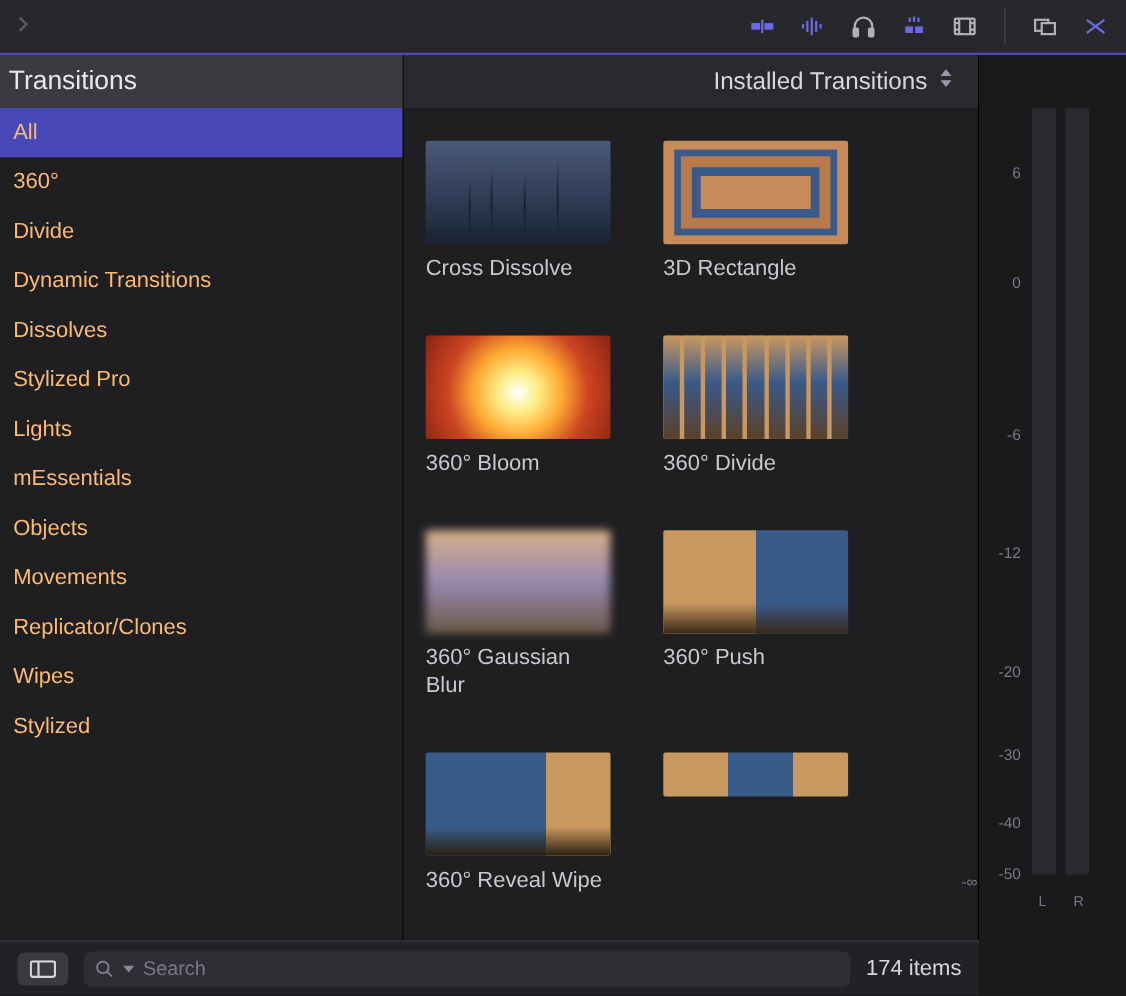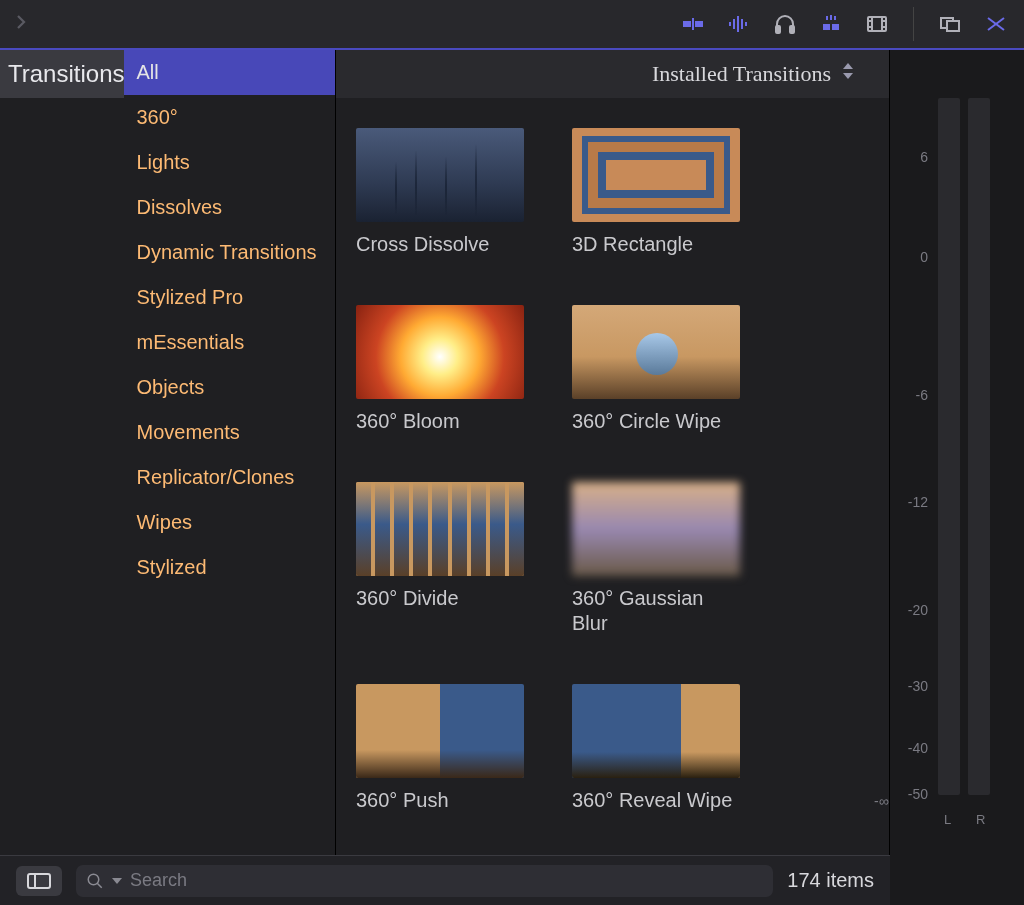--- a/index.html
+++ b/index.html
@@ -28,24 +28,24 @@
   display: flex; align-items:center; justify-content:center;
   color: #b0b0b8;
 }
 .tool-icon.accent { color: #6a6ae8; }
 .tool-icon svg { width: 24px; height: 24px; }
 .vr { width:1px; height:34px; background:#444; margin:0 6px; }
 
 
 .main { display:flex; height: 805px; }
 .sidebar {
-  width: 336px;
+  width: 367px;
   background: #1f1f22;
   border-right: 1px solid #000;
-  display:flex; flex-direction:row;
+  display:flex; flex-direction:column;
 }
 .sidebar-header {
   height: 48px;
   background: #3a3a40;
   color: #e8e8ec;
   font-size: 24px;
   font-weight: 400;
   display:flex; align-items:center;
   padding-left: 8px;
 }
@@ -53,37 +53,36 @@
 .sidebar-item {
   height: 45px;
   display:flex; align-items:center;
   padding-left: 12px;
   font-size: 20px;
   color: #fdba74;
   cursor:pointer;
 }
 .sidebar-item.selected {
   background: #4848b8;
-  color: #e5e5e5;
+  color: #fdba74;
 }
 .content {
   flex:1;
   background: #1f1f22;
   display:flex; flex-direction:column;
   border-right:1px solid #000;
 }
 .content-header {
   height: 48px;
   background: #2a2a2e;
   display:flex; align-items:center; justify-content:flex-end;
-  padding-right: 34px;
+  padding-right: 22px;
   font-size: 22px;
   color: #d8d8dc;
   gap:10px;
-  font-family:Liberation Serif, serif;
 }
 .updown-icon { color:#9a9aae; }
 .grid {
   flex:1;
   padding: 30px 20px 0 20px;
   display:grid;
   grid-template-columns: repeat(2, 168px);
   column-gap: 22px;
   row-gap: 30px;
   align-content:start;
@@ -253,24 +252,25 @@
   </div>
 </div>
 
 <div class="main">
 
   <div class="sidebar">
     <div class="sidebar-header">Transitions</div>
     <div class="sidebar-list" id="sidebar-list">
         <div class="sidebar-item selected">All</div>
         <div class="sidebar-item">360°</div>
+        <div class="sidebar-item">Divide</div>
+        <div class="sidebar-item">Dynamic Transitions</div>
+        <div class="sidebar-item">Dissolves</div>
+        <div class="sidebar-item">Stylized Pro</div>
         <div class="sidebar-item">Lights</div>
-        <div class="sidebar-item">Dissolves</div>
-        <div class="sidebar-item">Dynamic Transitions</div>
-        <div class="sidebar-item">Stylized Pro</div>
         <div class="sidebar-item">mEssentials</div>
         <div class="sidebar-item">Objects</div>
         <div class="sidebar-item">Movements</div>
         <div class="sidebar-item">Replicator/Clones</div>
         <div class="sidebar-item">Wipes</div>
         <div class="sidebar-item">Stylized</div>
       </div>
   </div>
 
   <div class="content">
@@ -288,24 +288,20 @@
           <div class="thumb th-crossdissolve"></div>
           <div class="thumb-label">Cross Dissolve</div>
         </div>
         <div class="grid-cell">
           <div class="thumb th-3drect"></div>
           <div class="thumb-label">3D Rectangle</div>
         </div>
         <div class="grid-cell">
           <div class="thumb th-360bloom"></div>
           <div class="thumb-label">360° Bloom</div>
-        </div>
-        <div class="grid-cell">
-          <div class="thumb th-360circle"></div>
-          <div class="thumb-label">360° Circle Wipe</div>
         </div>
         <div class="grid-cell">
           <div class="thumb th-360divide">
             <div class="slice"></div>
             <div class="slice"></div>
             <div class="slice"></div>
             <div class="slice"></div>
             <div class="slice"></div>
             <div class="slice"></div>
             <div class="slice"></div>

